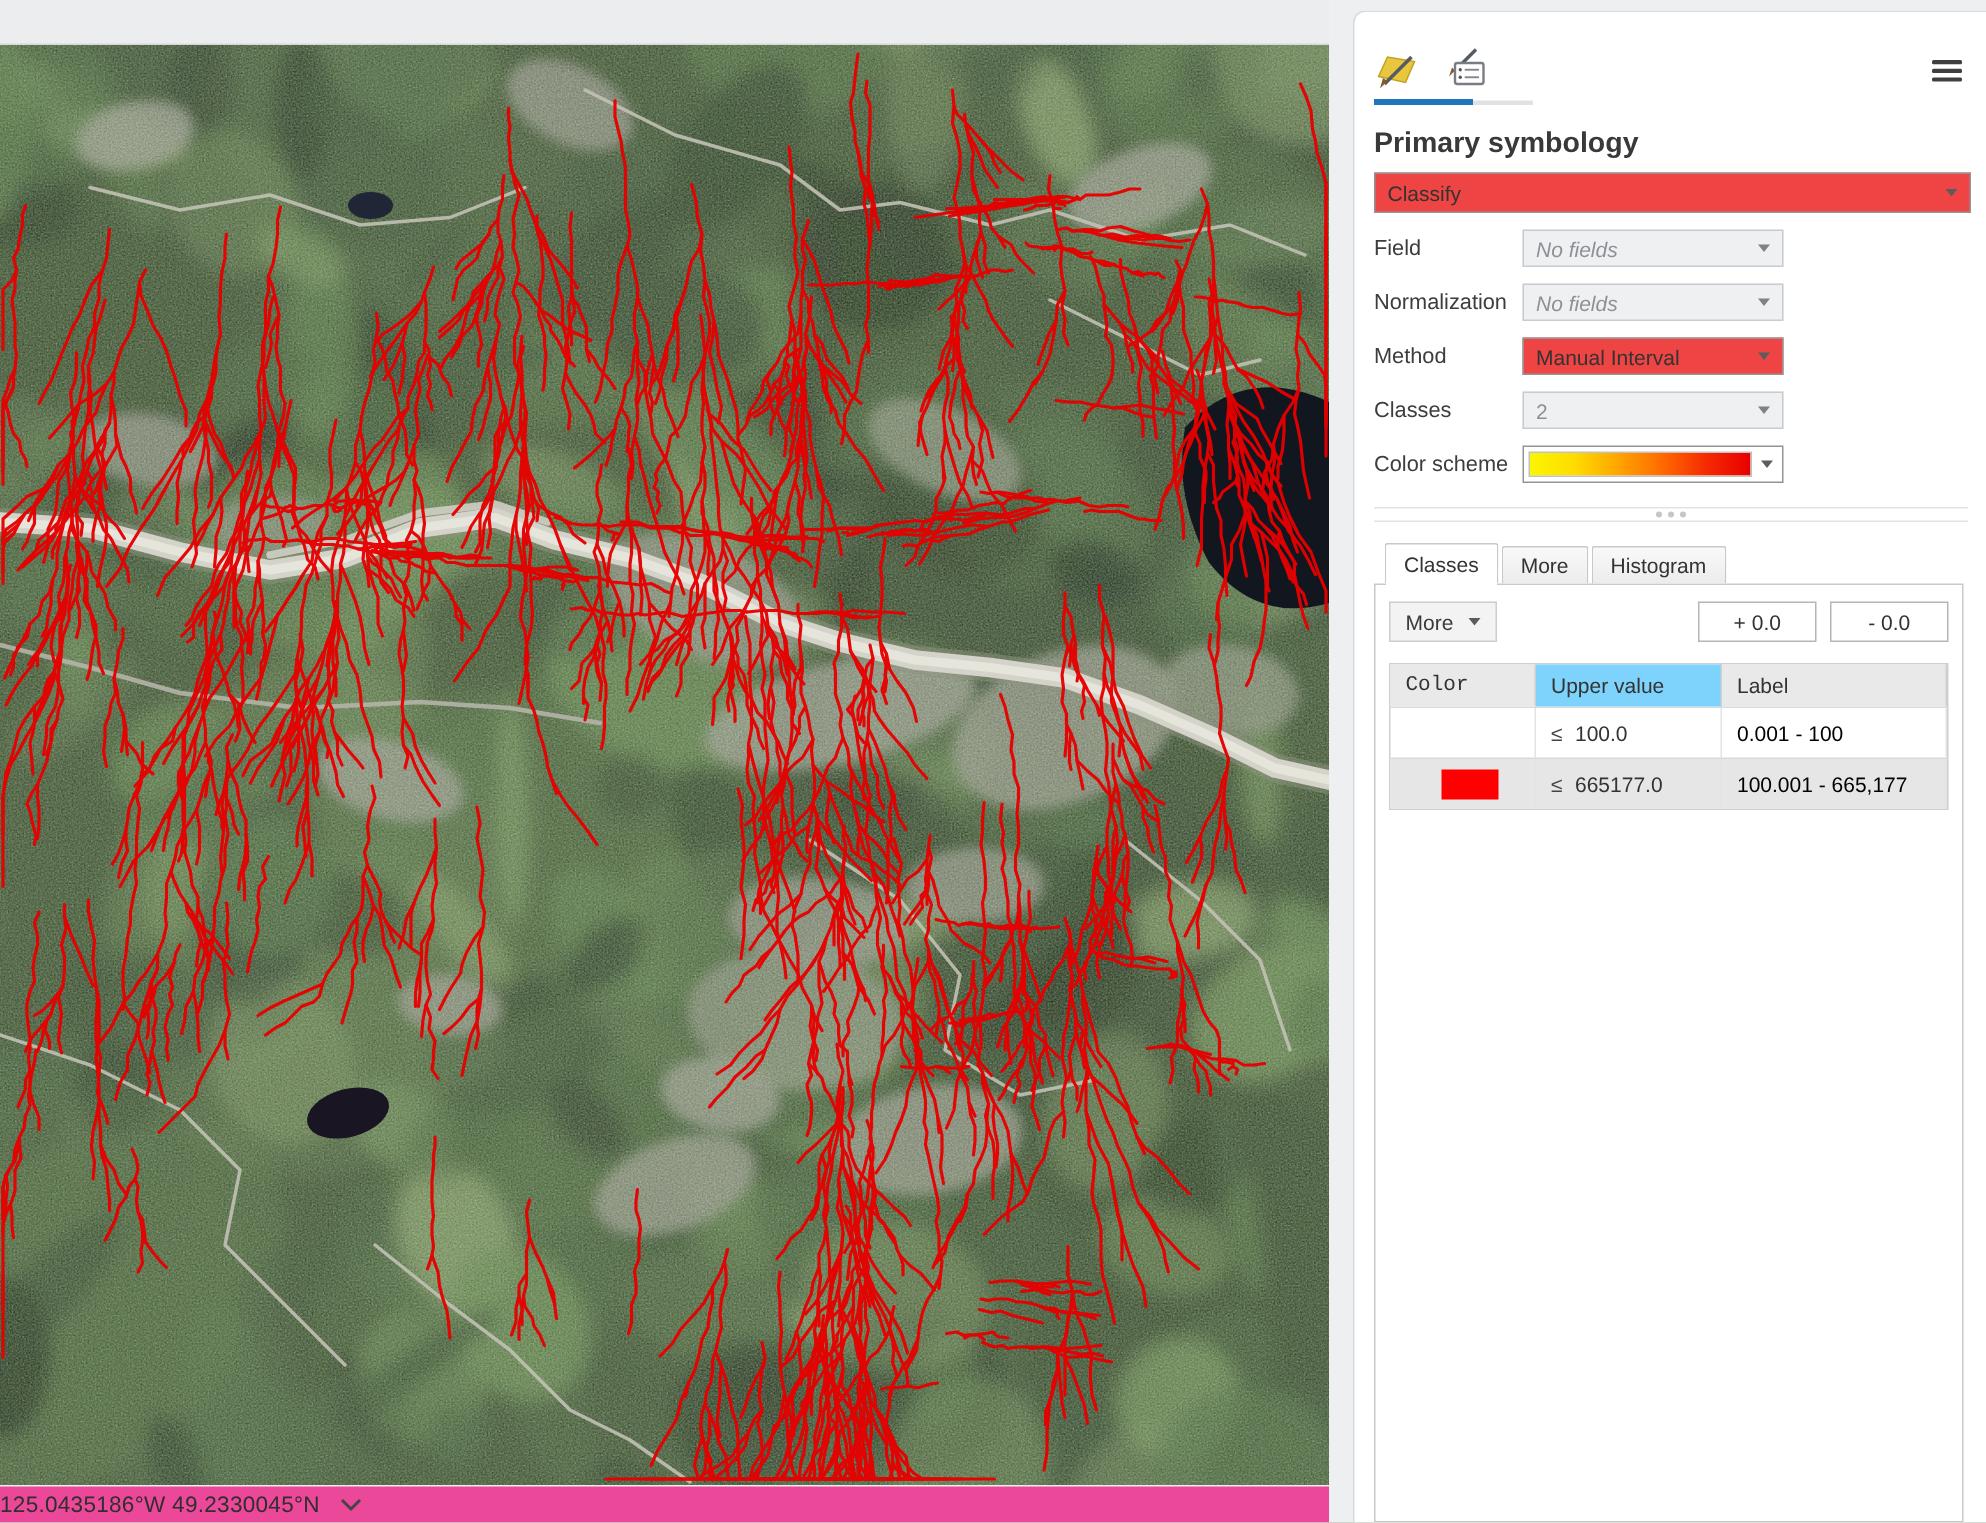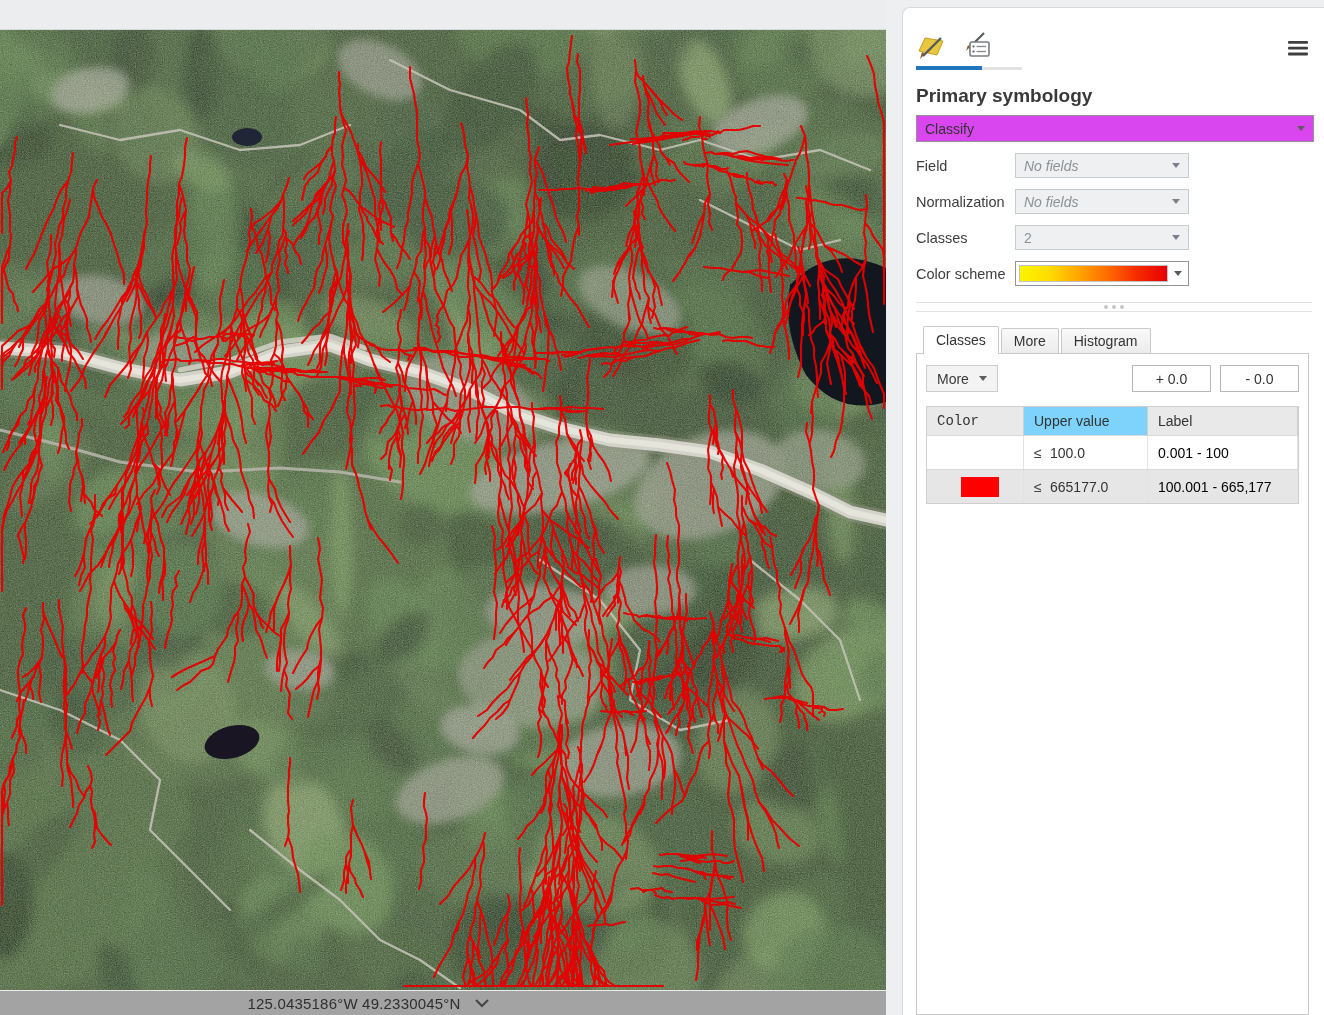--- a/index.html
+++ b/index.html
@@ -5,22 +5,22 @@
   * { box-sizing: border-box; margin: 0; padding: 0; }
   html,body { width:1324px; height:1015px; overflow:hidden;
     font-family:"Liberation Sans", sans-serif; background:#edeff1; }
   .app { display:flex; width:1324px; height:1015px; }
 
   
   .map-col { width:886px; display:flex; flex-direction:column; background:#fff; }
   .map-topbar { height:30px; background:#ecedef; border-bottom:1px solid #d6d8da; flex:none; }
   .map-canvas { width:886px; height:960px; flex:none; position:relative; overflow:hidden; background:#3e5530; }
   .map-canvas svg { display:block; }
-  .map-bottombar { height:25px; background:#a3a3a3; border-top:1px solid #ececec;
-    display:flex; align-items:center; justify-content:center; padding-right:150px; gap:14px; }
+  .map-bottombar { height:25px; background:#ec4899; border-top:1px solid #ececec;
+    display:flex; align-items:center; justify-content:flex-start; padding-right:150px; gap:14px; }
   .coord-text { font-size:15px; color:#2f2f2f; letter-spacing:0.2px; }
   .coord-chevron { display:flex; align-items:center; cursor:pointer; }
 
   
   .right-col { flex:1; background:#edeff1; padding:7px 0 0 16px; }
   .panel { background:#fff; height:1008px; border:1px solid #d7dadd; border-right:none; border-bottom:none;
     border-radius:8px 0 0 0; padding:10px 10px 0 13px; display:flex; flex-direction:column; }
 
   .panel-header { display:flex; align-items:center; }
   .panel-title { font-size:17px; color:#232323; flex:1; }
@@ -29,21 +29,21 @@
 
   .icon-strip { display:flex; align-items:flex-end; margin-top:14px; }
   .icon-tab { width:44px; display:flex; justify-content:flex-start; cursor:pointer; }
   .menu-btn { margin-left:auto; margin-right:6px; cursor:pointer; }
   .tab-underline { display:flex; margin-top:6px; height:4px; }
   .tab-underline .blue { width:66px; height:4px; background:#1F76BC; }
   .tab-underline .grey { width:40px; height:3px; margin-top:1px; background:#e2e2e2; }
 
   .section-heading { font-size:19px; font-weight:bold; color:#393939; margin-top:15px; }
 
-  .select { border:1px solid #949494; background:#d946ef; height:27px; display:flex; align-items:center;
+  .select { border:1px solid #949494; background:#ef4444; height:27px; display:flex; align-items:center;
     padding:0 8px; font-size:14px; color:#333; cursor:pointer; }
   .select .dd-arrow { margin-left:auto; }
   .renderer-select { margin-top:8px; }
 
   .form-row { display:flex; align-items:center; margin-top:11px; }
   .form-label { width:99px; font-size:14.5px; color:#3d3d3d; flex:none; }
   .form-control { width:174px; height:25px; }
   .form-control .select { height:25px; }
   .select.disabled { background:#eef0f2; border:1px solid #c7ccd1; color:#8b9197; cursor:default; }
   .select.disabled.italic { font-style:italic; }
@@ -1523,20 +1523,29 @@
       <div class="form-row">
         <span class="form-label">Normalization</span>
         <div class="form-control">
             <div class="select disabled italic">
           <span>No fields</span>
           <span class="dd-arrow"></span>
         </div>
           </div>
       </div>
 
+      <div class="form-row">
+        <span class="form-label">Method</span>
+        <div class="form-control">
+            <div class="select">
+          <span>Manual Interval</span>
+          <span class="dd-arrow"></span>
+        </div>
+          </div>
+      </div>
 
       <div class="form-row">
         <span class="form-label">Classes</span>
         <div class="form-control">
             <div class="select disabled">
           <span>2</span>
           <span class="dd-arrow"></span>
         </div>
           </div>
       </div>

